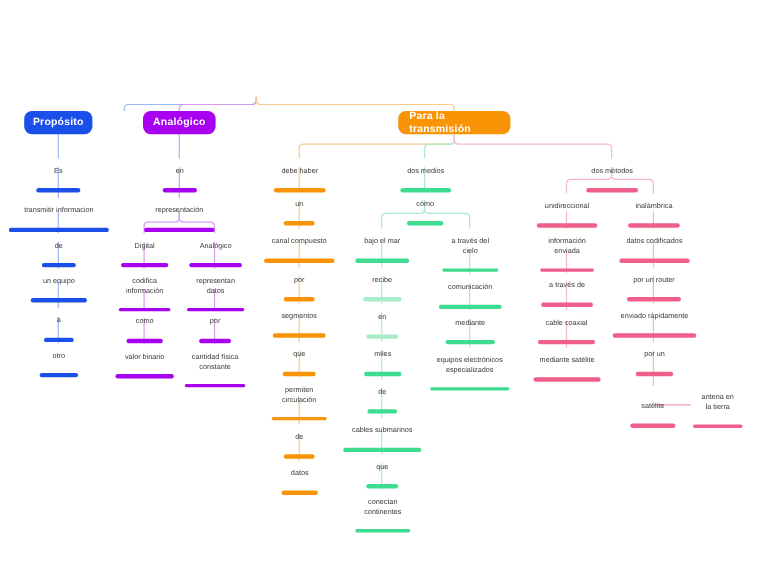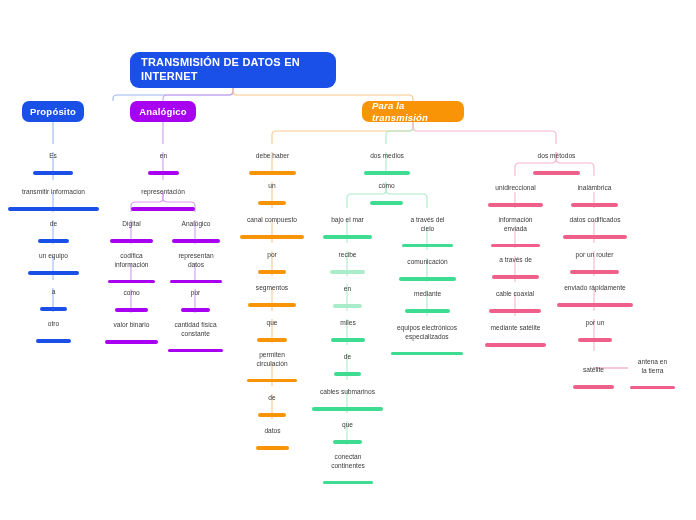--- a/index.html
+++ b/index.html
@@ -135,32 +135,28 @@
 
     <path d="M594,192 L594,208" fill="none" stroke="#f5b7c9" stroke-width="1.1"></path>
     <path d="M594,220 L594,243" fill="none" stroke="#f5b7c9" stroke-width="1.1"></path>
     <path d="M594,251 L594,276" fill="none" stroke="#f5b7c9" stroke-width="1.1"></path>
     <path d="M594,288 L594,311" fill="none" stroke="#f5b7c9" stroke-width="1.1"></path>
     <path d="M594,319 L594,351" fill="none" stroke="#f5b7c9" stroke-width="1.1"></path>
 
     <path d="M594,368 L628,368" fill="none" stroke="#f5b7c9" stroke-width="1.6"></path>
   </svg>
 
-  <div class="pill root" style="left:130px; top:52px; width:206px; height:36px; background:#1a4fe8;">
-    <span>TRANSMISIÓN DE DATOS EN
-INTERNET</span>
-  </div>
 
   <div class="pill lvl1" style="left:22px; top:101px; width:62px; height:21px; background:#1a4fe8;">
     <span>Propósito</span>
   </div>
   <div class="pill lvl1" style="left:130px; top:101px; width:66px; height:21px; background:#a800f0;">
     <span>Analógico</span>
   </div>
-  <div class="pill lvl1" style="left:362px; top:101px; width:102px; height:21px; background:#f89406;font-style:italic;">
+  <div class="pill lvl1" style="left:362px; top:101px; width:102px; height:21px; background:#f89406;">
     <span>Para la transmisión</span>
   </div>
 
   <div class="node" style="left:33px; top:143px; width:40px;">
     <span class="txt">Es</span>
     <span class="bar" style="background:#1a4fe8;"></span>
   </div>
   <div class="node" style="left:8px; top:179px; width:91px;">
     <span class="txt">transmitir informacion</span>
     <span class="bar" style="background:#1a4fe8;"></span>

